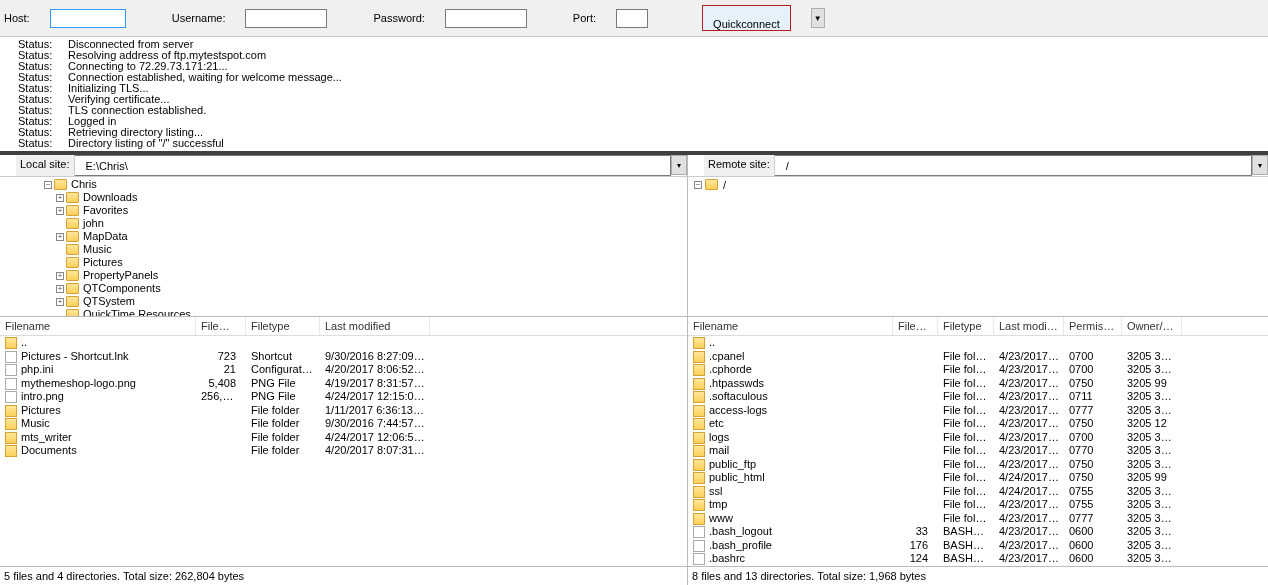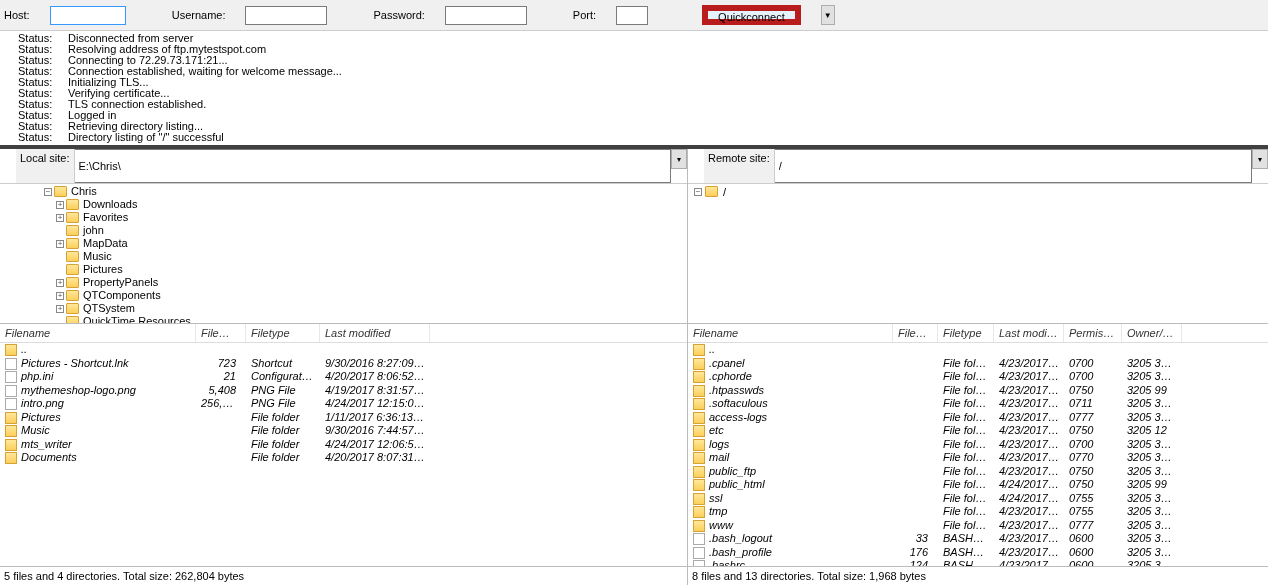--- a/index.html
+++ b/index.html
@@ -31,22 +31,22 @@
     background: #fff;
     padding: 0 3px;
     font: inherit;
   }
   .host-input { width: 76px; border: 1px solid #3399ff !important; }
   .user-input { width: 82px; }
   .pass-input { width: 82px; }
   .port-input { width: 32px; }
   .qc-btn {
     height: 20px;
-    padding: 0 10px;
-    border: 6px solid #b91c1c;
+    padding: 12px 10px;
+    border: 1px solid #b91c1c;
     background: #e5f1fb;
     color: #000;
     font: inherit;
     cursor: pointer;
   }
   .qc-dd {
     width: 14px;
     height: 20px;
     border: 1px solid #adadad;
     background: #e1e1e1;
@@ -73,25 +73,25 @@
   }
   .site-label {
     padding: 3px 4px;
     background: #f0f0f0;
     white-space: nowrap;
     border-right: 1px solid #ccc;
     margin-left: 16px;
   }
   .site-input {
     flex: 1;
-    height: 34px;
+    height: 21px;
     border: 1px solid #7a7a7a;
     border-left: none;
     background: #fff;
-    padding: 0 4px;
+    padding: 0 11px;
     font: inherit;
   }
   .site-dd {
     width: 16px;
     height: 20px;
     border: 1px solid #adadad;
     background: #e1e1e1;
     display: flex;
     align-items: center;
     justify-content: center;
@@ -144,21 +144,20 @@
     display: inline-block;
   }
   .tree-label { margin-left: 2px; cursor: default; }
 
   .file-pane {
     flex: 1;
     overflow: auto;
     background: #fff;
     display: flex;
     flex-direction: column;
-    font-style: italic;
   }
   .file-header {
     display: flex;
     background: #fff;
     border-bottom: 1px solid #ddd;
     position: sticky;
     top: 0;
   }
   .file-header .col {
     padding: 3px 5px;

